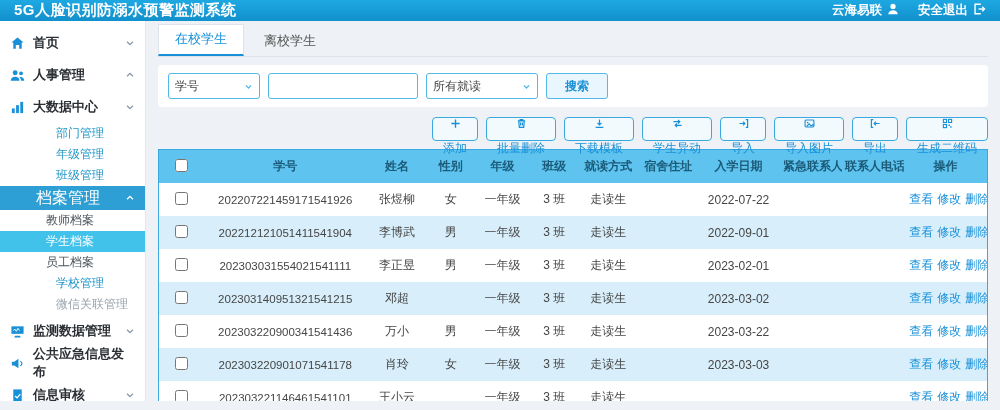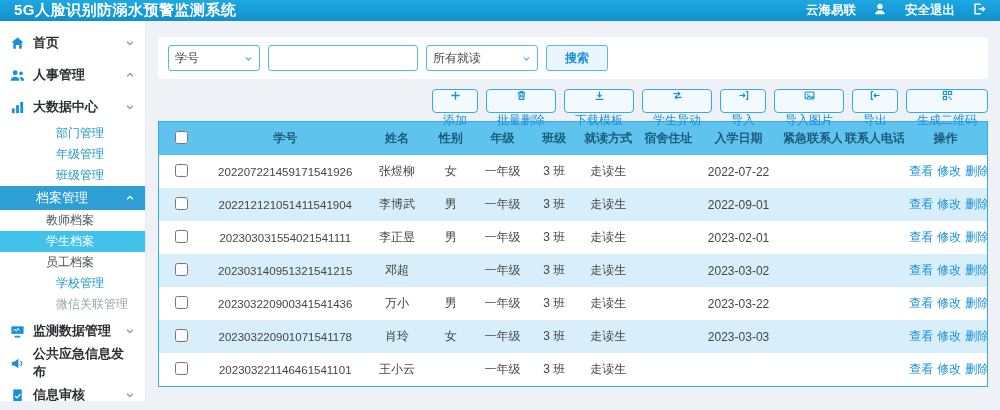--- a/index.html
+++ b/index.html
@@ -4,38 +4,38 @@
 <style>
   * { margin:0; padding:0; box-sizing:border-box; }
   html,body { width:1000px; height:410px; overflow:hidden; background:#eef2f6;
     font-family:"Liberation Sans","DejaVu Sans",sans-serif; }
 
   
   .topbar { height:21px; display:flex; align-items:center; justify-content:space-between;
     padding:0 14px; background:linear-gradient(180deg,#1ea8e2,#1190cc); color:#fff; }
   .topbar-title { font-size:15px; font-weight:bold; letter-spacing:.5px; }
   .topbar-right { display:flex; align-items:center; gap:18px; font-size:12.5px; font-weight:bold; }
-  .topbar-link { display:flex; align-items:center; gap:17px; cursor:pointer; }
+  .topbar-link { display:flex; align-items:center; gap:4px; cursor:pointer; }
 
   
   .layout { display:flex; height:380px; }
   .sidebar { width:146px; flex:none; background:#fff; border-right:1px solid #e2e8ee;
     padding-top:6px; overflow:hidden; }
   .content { flex:1; padding:8px 12px 0 12px; overflow:hidden; }
 
   
   .side-item { height:32px; display:flex; align-items:center; gap:8px; padding:0 10px;
     font-size:13px; font-weight:bold; color:#2b2f33; cursor:pointer; }
   .side-item .si-icon { color:#1890d8; display:flex; }
   .side-item .si-chev { margin-left:auto; color:#8a98a5; display:flex; }
   .sub-item { height:21px; display:flex; align-items:center; padding-left:56px;
     font-size:12px; color:#2196c9; cursor:pointer; }
   .sub-item.muted { color:#9aa4ad; }
   .sub-head { height:24px; display:flex; align-items:center; padding:0 10px 0 36px;
-    font-size:13px; color:#fff; background:#2d9fd4; cursor:pointer; }
+    font-size:16px; color:#fff; background:#2d9fd4; cursor:pointer; }
   .sub-head .si-chev { margin-left:auto; color:#fff; display:flex; }
   .sub-sub { height:21px; display:flex; align-items:center; padding-left:46px;
     font-size:12px; color:#4a5258; cursor:pointer; }
   .sub-sub.active { background:#41c2ea; color:#fff; }
 
   
   .tabs { display:flex; align-items:flex-end; gap:4px; height:28px; border-bottom:1px solid #dde3e9; }
   .tab { padding:5px 16px 6px; font-size:13px; color:#555; cursor:pointer; }
   .tab.active { background:#fff; color:#1890d8; border:1px solid #dde3e9; border-bottom:2px solid #1890d8; }
 
@@ -209,20 +209,24 @@
           <svg width="10" height="10" viewBox="0 0 12 12" fill="none" stroke="currentColor" stroke-width="1.6">
             <path d="M2.5 4.5 6 8l3.5-3.5"></path>
           </svg>
         </span>
     </div>
 
   </aside>
 
   <main class="content">
 
+    <div class="tabs">
+      <div class="tab active">在校学生</div>
+      <div class="tab">离校学生</div>
+    </div>
 
     <div class="search-panel">
       <div class="sel w1">
         <span>学号</span>
         <span class="si-chev">
             <svg width="9" height="9" viewBox="0 0 12 12" fill="none" stroke="currentColor" stroke-width="1.8">
               <path d="M2.5 4.5 6 8l3.5-3.5"></path>
             </svg>
           </span>
       </div>

